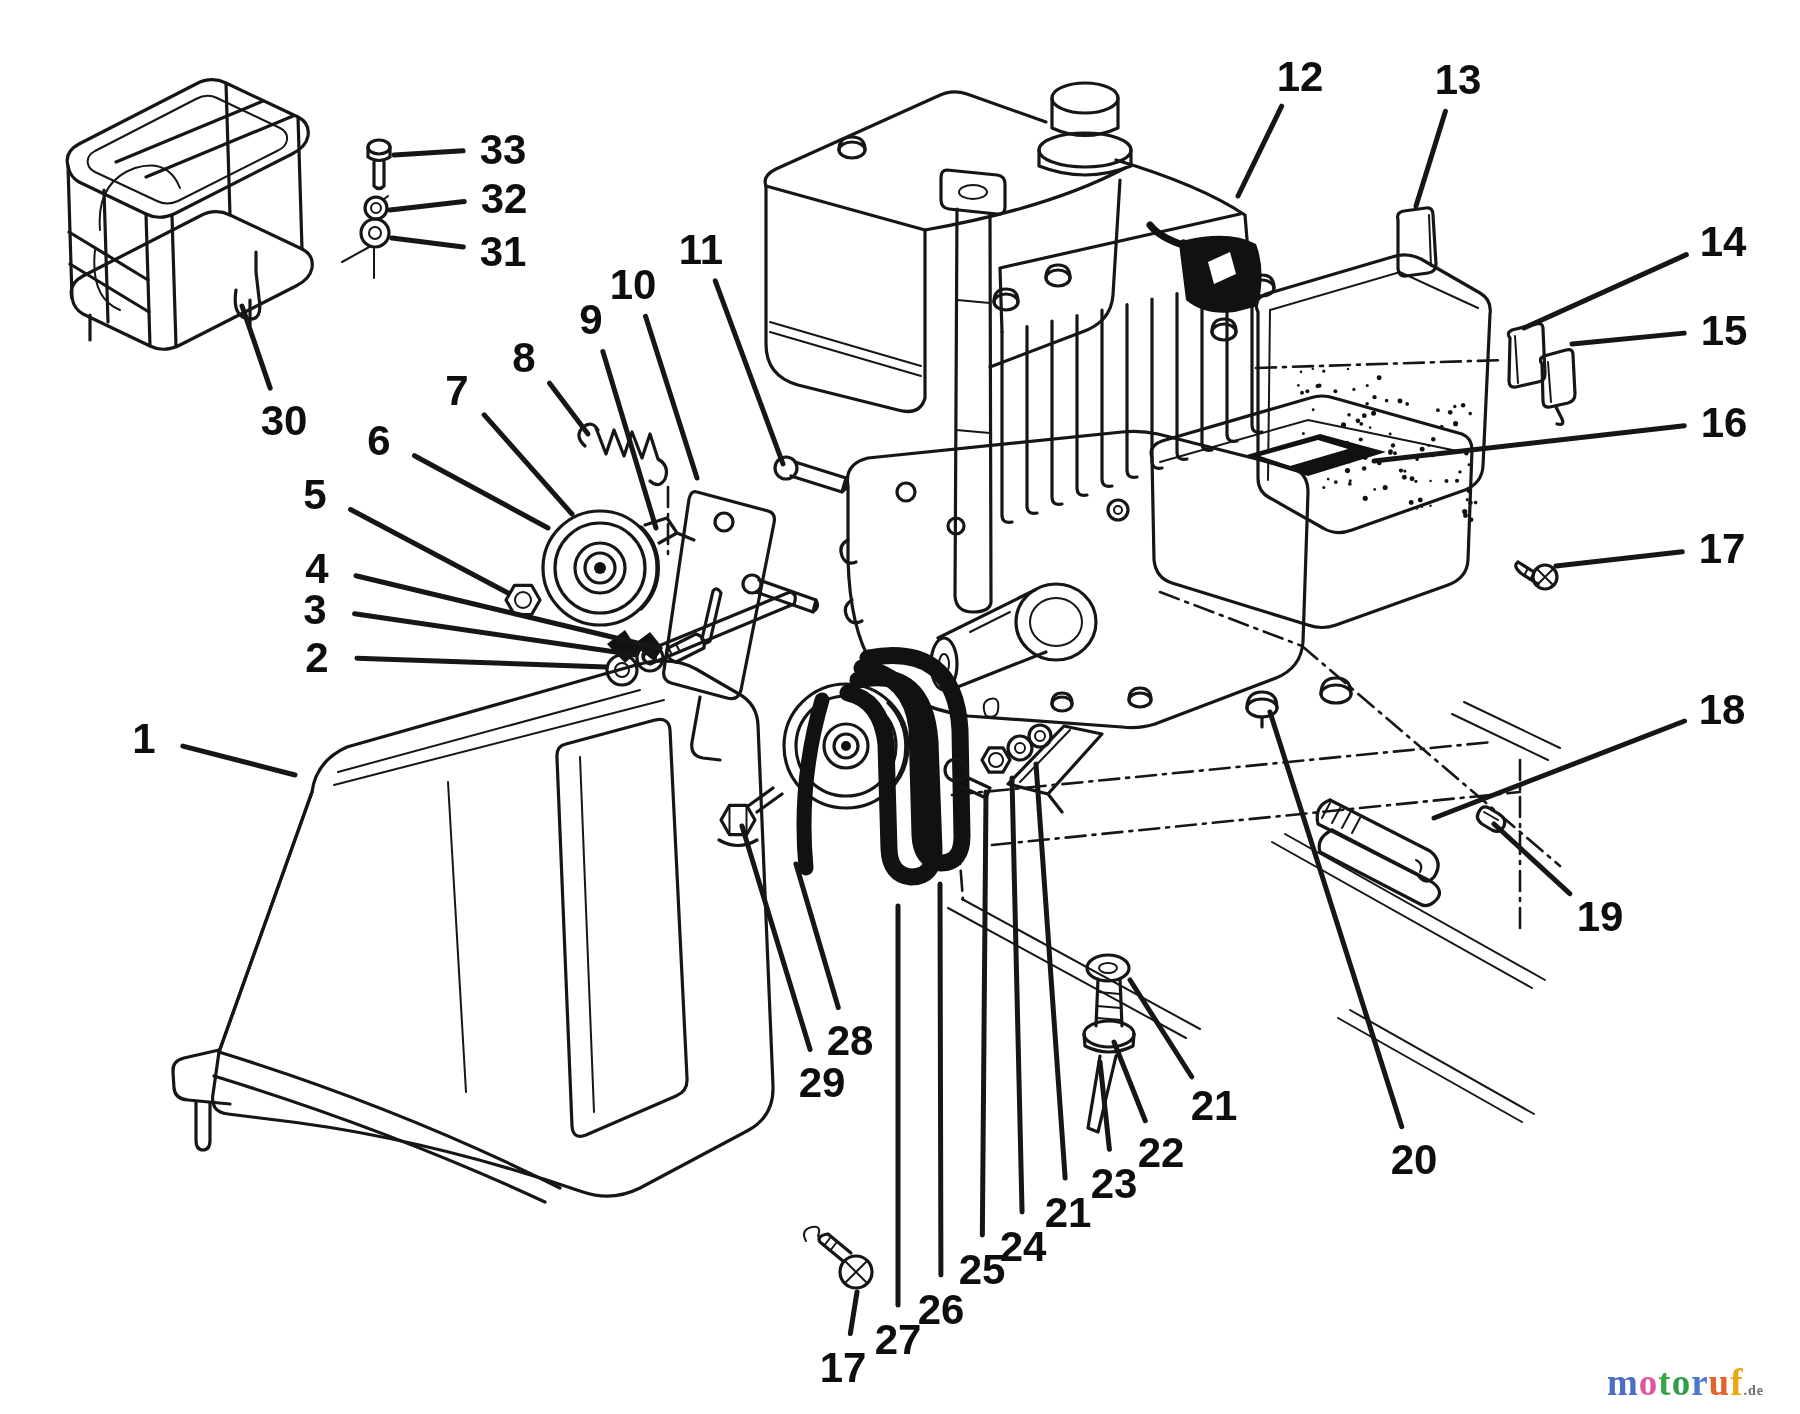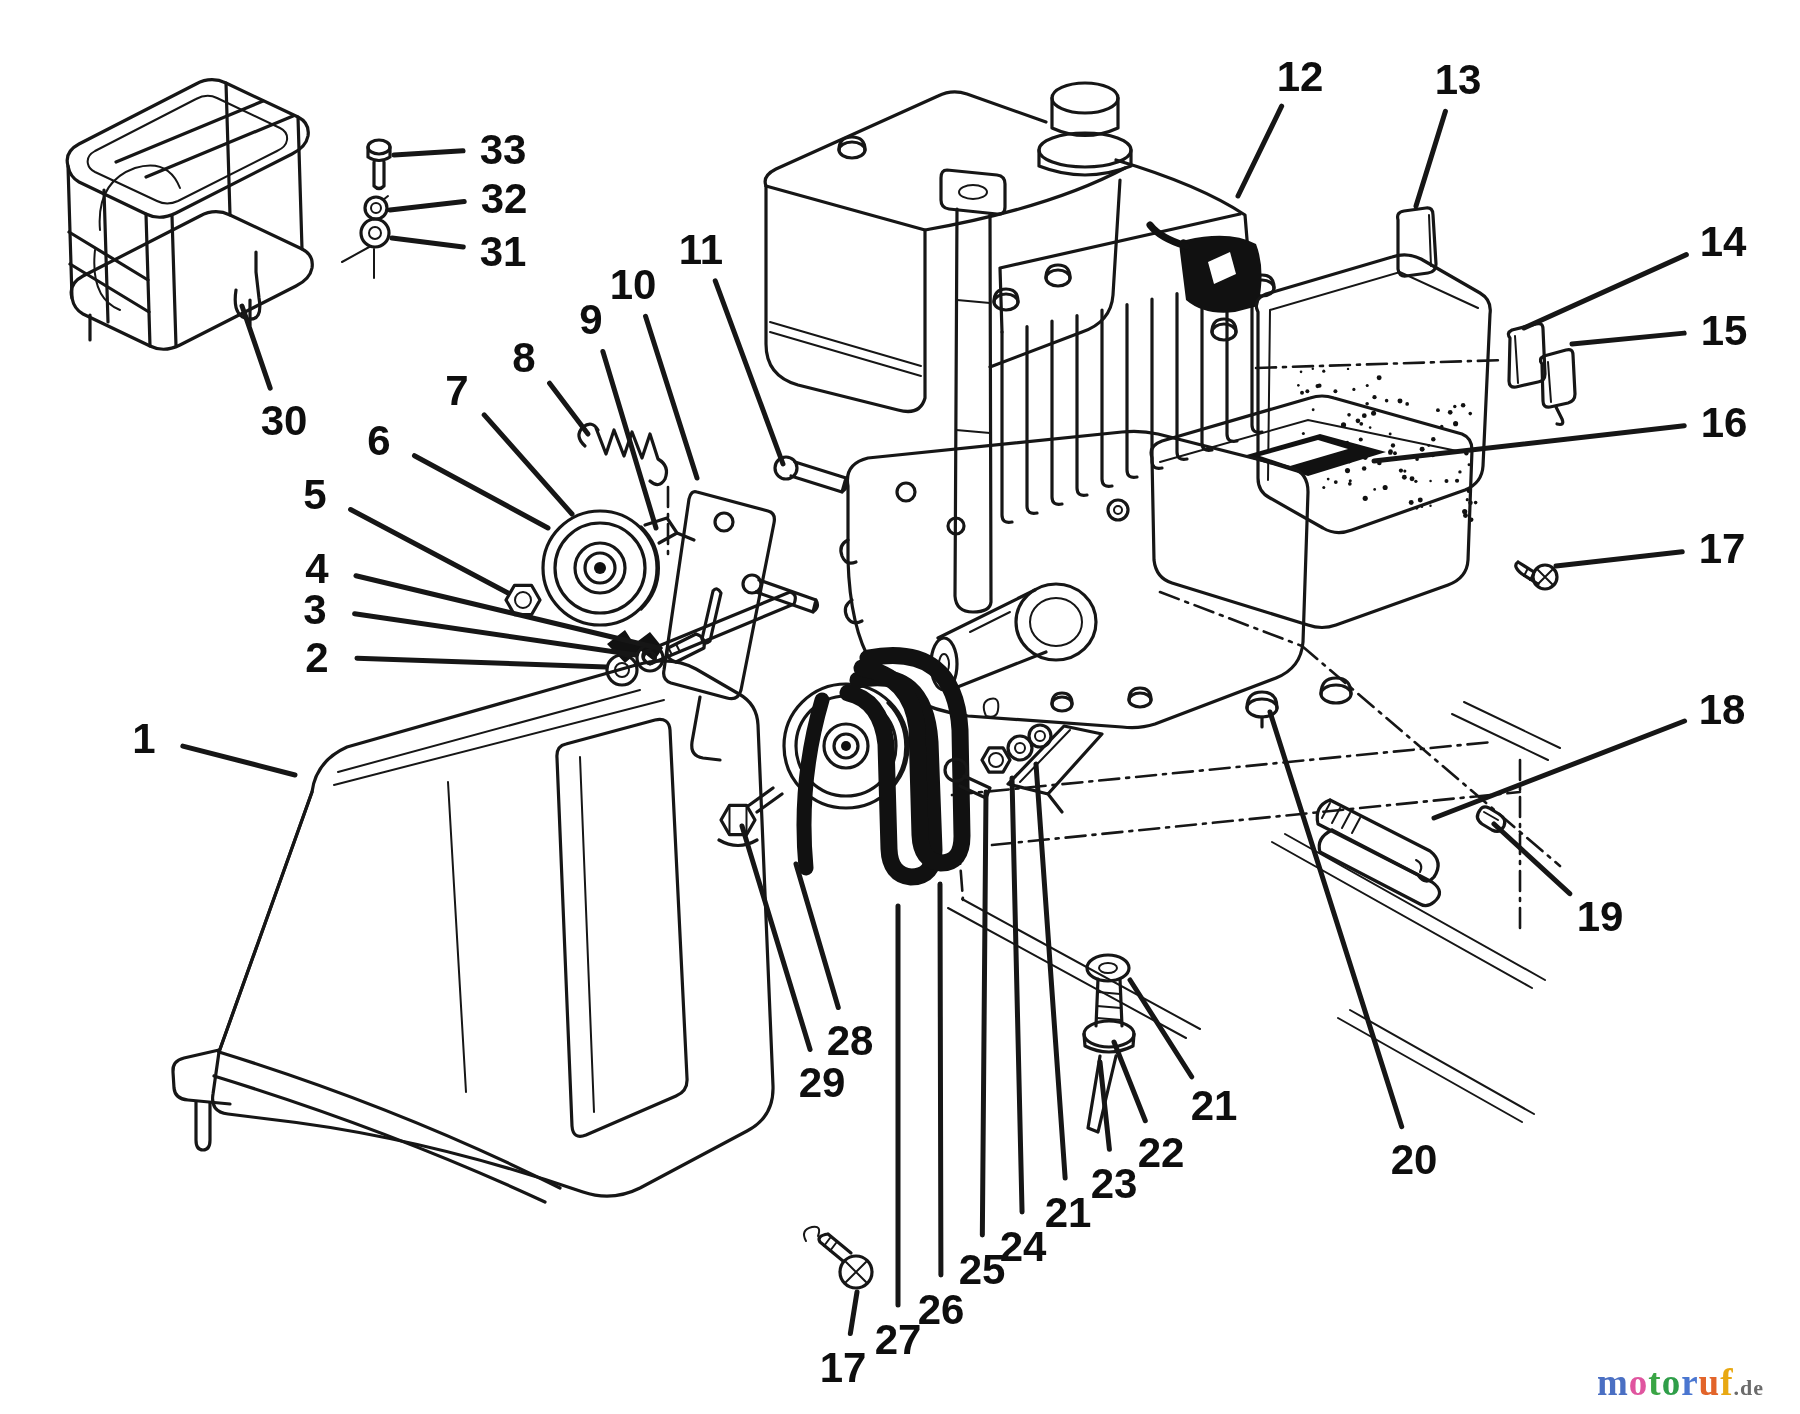--- a/index.html
+++ b/index.html
@@ -8,21 +8,21 @@
   svg{position:absolute;left:0;top:0;}
   .ln{fill:none;stroke:#161616;stroke-width:3.2;stroke-linecap:round;stroke-linejoin:round;}
   .thin{fill:none;stroke:#161616;stroke-width:2;stroke-linecap:round;}
   .dash{fill:none;stroke:#161616;stroke-width:2.6;stroke-dasharray:20 7 3 7;stroke-linecap:round;}
   .blk{fill:#111;stroke:none;}
   .belt{fill:none;stroke:#111;stroke-linecap:round;}
   .leader{stroke:#161616;stroke-width:5;stroke-linecap:round;}
   .num{font:700 42px "Liberation Sans",sans-serif;fill:#0e0e0e;}
   .logo{position:absolute;right:36px;bottom:10px;font-family:"Liberation Serif",serif;
         font-weight:700;font-size:37px;letter-spacing:1px;white-space:nowrap;}
-  .logo .de{font-size:22px;font-weight:700;}
+  .logo .de{font-size:14px;font-weight:700;}
 </style>
 </head>
 <body>
 
 <div class="stage">
 <svg viewBox="0 0 1800 1414" width="1800" height="1414">
 
   <g>
     <path class="ln" d="M68,166 Q64,152 79,144 L196,84 Q211,76 226,83 L298,117 Q310,123 308,136 Q306,147 292,154 L176,213 Q160,221 146,214 L79,182 Q70,177 68,166 Z"></path>
     <path class="thin" d="M88,164 Q86,156 95,151 L196,99 Q207,93 217,98 L280,128 Q288,132 287,140 Q286,147 277,151 L178,201 Q167,206 157,201 L95,172 Q89,169 88,164 Z"></path>

